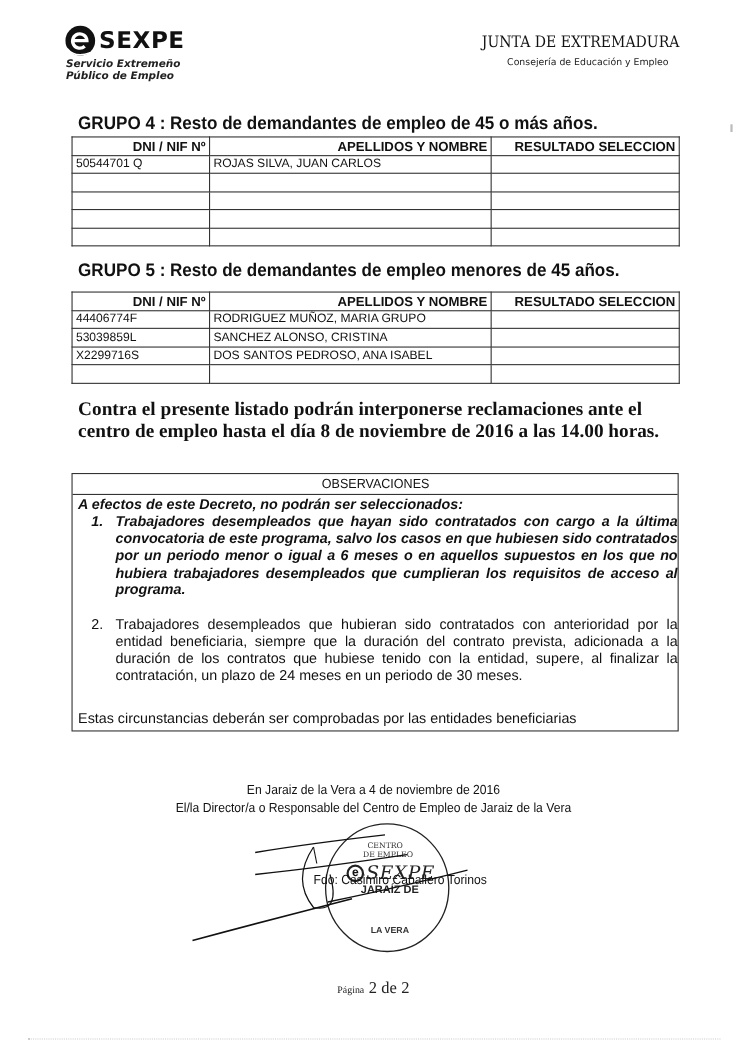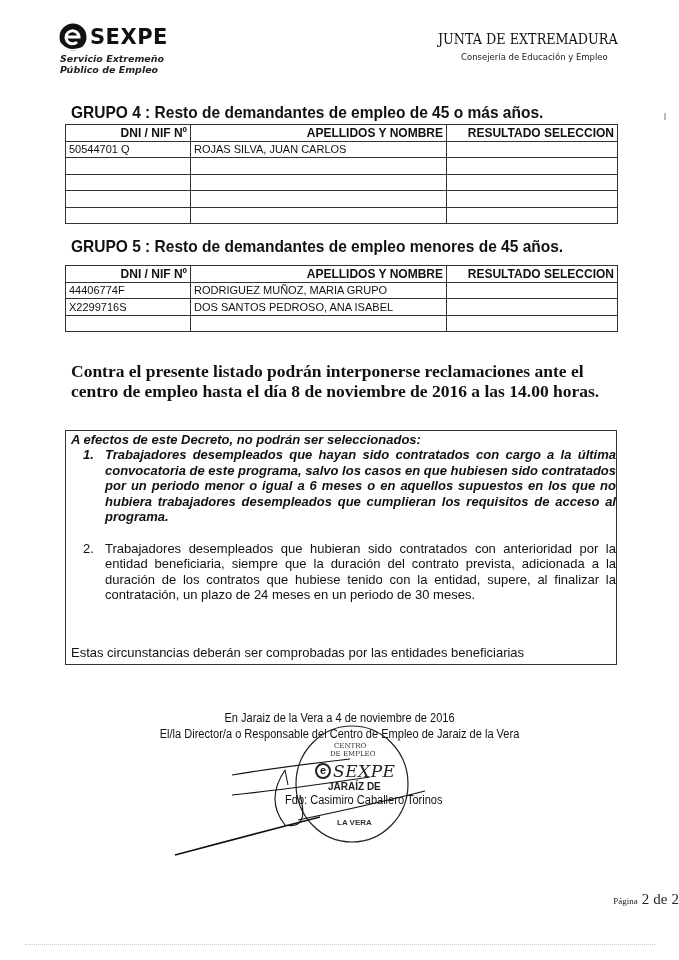--- a/index.html
+++ b/index.html
@@ -46,34 +46,34 @@
   .obs-item .num { width: 23px; flex: none; text-align: left; padding-left: 1px; }
   .obs-item .txt { text-align: justify; text-align-last: left; width: 512px; }
   .obs-item.bold { font-weight: bold; font-style: italic; }
   .obs-item.plain { margin-top: 16px; font-weight: normal; font-style: normal; }
   .obs-footer { position: absolute; left: 5px; bottom: 4px; font-size: 13px; }
 
   .sig-date { position: absolute; top: 711px; left: 0; width: 679px; text-align: center; font-size: 12px; transform: scaleX(0.92); }
   .sig-role { position: absolute; top: 727px; left: 0; width: 679px; text-align: center; font-size: 12px; transform: scaleX(0.92); }
   .sig-name { position: absolute; top: 793px; left: 285px; font-size: 12px; transform: scaleX(0.92); transform-origin: left; white-space: nowrap; }
 
-  .stamp { position: absolute; left: 285px; top: 734px; width: 135px; height: 115px; }
+  .stamp { position: absolute; left: 285px; top: 757px; width: 135px; height: 115px; }
   .stamp svg { width: 100%; height: 100%; overflow: visible; }
   .stamp-t1 { position: absolute; left: 49px; top: 8px; font-family: "DejaVu Serif", serif; font-size: 7px; color: #333; }
   .stamp-t2 { position: absolute; left: 45px; top: 16px; font-family: "DejaVu Serif", serif; font-size: 7px; color: #333; }
   .stamp-logo { position: absolute; left: 30px; top: 27px; display: flex; align-items: center; }
   .stamp-e { width: 16px; height: 16px; border: 2px solid #222; border-radius: 50%; font-size: 11px; font-weight: bold; line-height: 11px; text-align: center; }
   .stamp-brand { font-family: "DejaVu Serif", serif; font-style: italic; font-size: 17px; color: #222; margin-left: 2px; letter-spacing: 0.5px; }
   .stamp-t3 { position: absolute; left: 43px; top: 47px; font-size: 10px; font-weight: bold; color: #222; }
   .stamp-t4 { position: absolute; left: 52px; top: 60px; font-size: 8px; font-weight: bold; color: #333; margin-top: 24px; }
 
   .signature { position: absolute; left: 170px; top: 755px; width: 300px; height: 110px; }
   .signature svg { width: 100%; height: 100%; overflow: visible; }
 
-  .page-num { position: absolute; top: 890px; left: 0; width: 679px; text-align: right; font-family: "Liberation Serif", serif; color: #222; }
+  .page-num { position: absolute; top: 890px; left: 0; width: 679px; text-align: center; font-family: "Liberation Serif", serif; color: #222; }
   .page-num .small { font-size: 9px; }
   .page-num .big { font-size: 15px; }
 
   .scan-noise { position: absolute; top: 944px; left: 25px; width: 630px; height: 2px; border-top: 1px dotted #ccc; }
 </style>
 </head>
 <body>
 
 <div class="logo">
   <div class="logo-row">
@@ -156,35 +156,43 @@
       <th>RESULTADO SELECCION</th>
     </tr>
   </thead>
   <tbody>
     <tr>
       <td>44406774F</td>
       <td>RODRIGUEZ MUÑOZ, MARIA GRUPO</td>
       <td></td>
     </tr>
     <tr>
+      <td>53039859L</td>
+      <td>SANCHEZ ALONSO, CRISTINA</td>
+      <td></td>
+    </tr>
+    <tr>
       <td>X2299716S</td>
       <td>DOS SANTOS PEDROSO, ANA ISABEL</td>
       <td></td>
     </tr>
     <tr>
       <td></td>
       <td></td>
       <td></td>
     </tr>
   </tbody>
 </table>
 
 <div class="notice">Contra el presente listado podrán interponerse reclamaciones ante el centro de empleo hasta el día 8 de noviembre de 2016 a las 14.00 horas.</div>
 
 <div class="obs">
+  <div class="obs-header">
+    <span>OBSERVACIONES</span>
+  </div>
   <div class="obs-intro">A efectos de este Decreto, no podrán ser seleccionados:</div>
   <div class="obs-list">
     <div class="obs-item bold">
       <span class="num">1.</span>
       <span class="txt">Trabajadores desempleados que hayan sido contratados con cargo a la última convocatoria de este programa, salvo los casos en que hubiesen sido contratados por un periodo menor o igual a 6 meses o en aquellos supuestos en los que no hubiera trabajadores desempleados que cumplieran los requisitos de acceso al programa.</span>
     </div>
     <div class="obs-item plain">
       <span class="num">2.</span>
       <span class="txt">Trabajadores desempleados que hubieran sido contratados con anterioridad por la entidad beneficiaria, siempre que la duración del contrato prevista, adicionada a la duración de los contratos que hubiese tenido con la entidad, supere, al finalizar la contratación, un plazo de 24 meses en un periodo de 30 meses.</span>
     </div>

